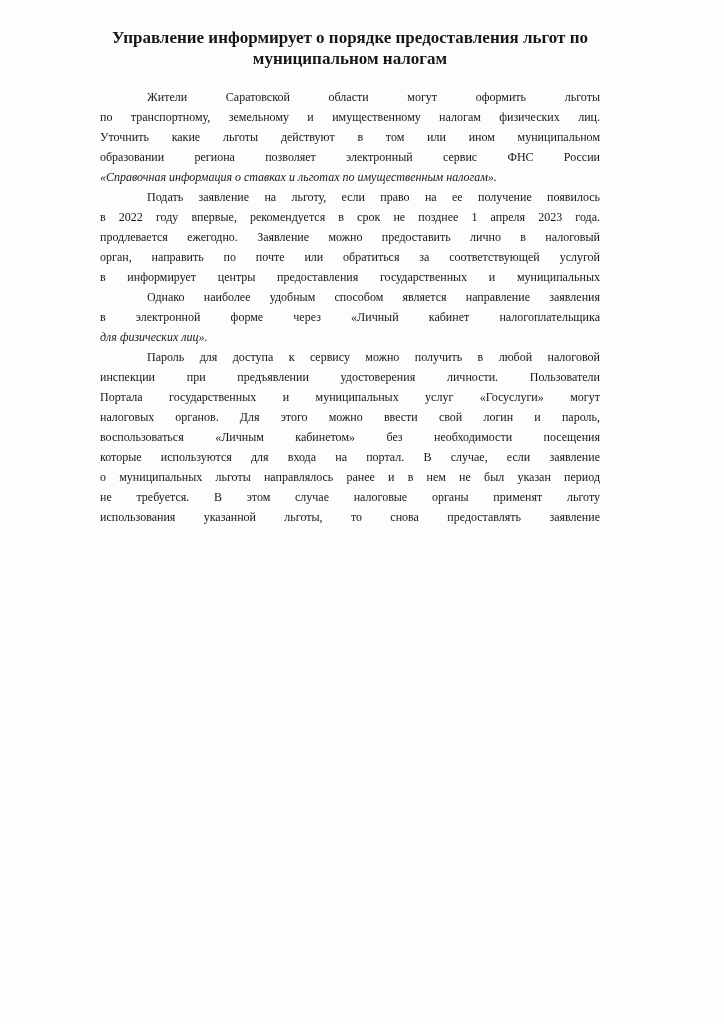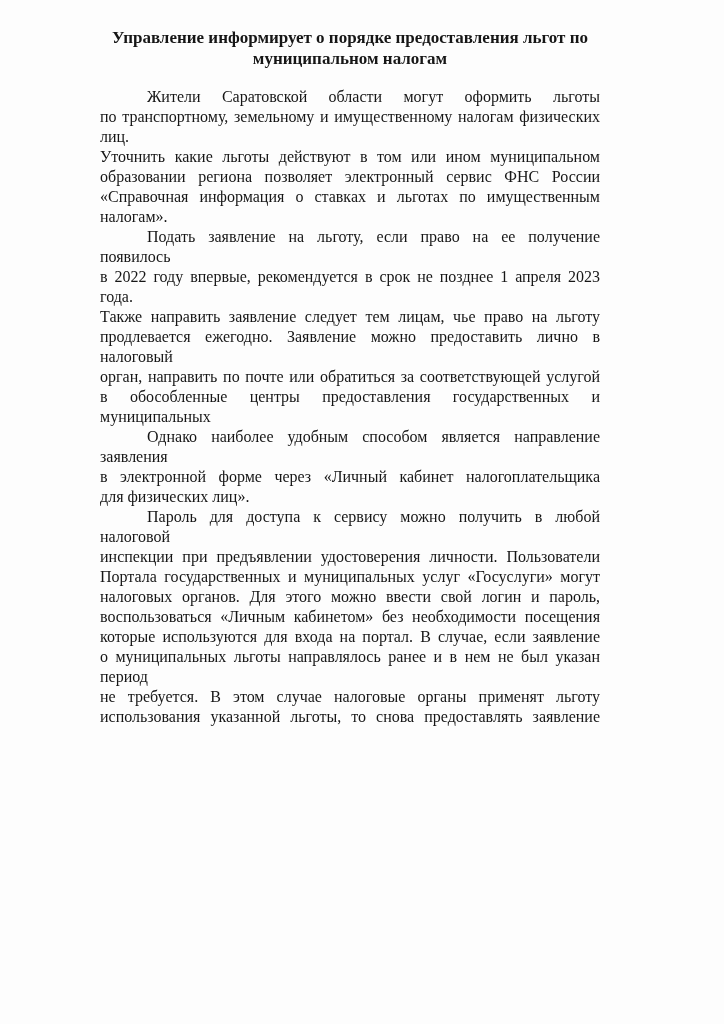--- a/index.html
+++ b/index.html
@@ -23,27 +23,27 @@
   }
   .title { margin-bottom: 18px; }
   .titleline {
     font-weight: bold;
     font-size: 17px;
     line-height: 21px;
     text-align: center;
   }
   .para { margin: 0; }
   .ln {
-    font-size: 16px;
+    font-size: 12px;
     line-height: 20px;
     text-align: justify;
     text-align-last: justify;
   }
   .ln.first { text-indent: 47px; }
-  .ln.last { text-align-last: left; }
+  .ln.last { text-align-last: left; font-style: italic; }
 </style>
 </head>
 <body>
 
 <div class="page">
 
   <header class="title">
     <div class="titleline">Управление информирует о порядке предоставления льгот по</div>
     <div class="titleline">муниципальном налогам</div>
   </header>
@@ -54,24 +54,23 @@
       <div class="ln first">Жители Саратовской области могут оформить льготы</div>
       <div class="ln">по транспортному, земельному и имущественному налогам физических лиц.</div>
       <div class="ln">Уточнить какие льготы действуют в том или ином муниципальном</div>
       <div class="ln">образовании региона позволяет электронный сервис ФНС России</div>
       <div class="ln last">«Справочная информация о ставках и льготах по имущественным налогам».</div>
     </div>
 
     <div class="para">
       <div class="ln first">Подать заявление на льготу, если право на ее получение появилось</div>
       <div class="ln">в 2022 году впервые, рекомендуется в срок не позднее 1 апреля 2023 года.</div>
-      <div class="ln">Также направить заявление следует тем лицам, чье право на льготу</div>
       <div class="ln">продлевается ежегодно. Заявление можно предоставить лично в налоговый</div>
       <div class="ln">орган, направить по почте или обратиться за соответствующей услугой</div>
-      <div class="ln">в обособленные центры предоставления государственных и муниципальных</div>
+      <div class="ln">в информирует центры предоставления государственных и муниципальных</div>
     </div>
 
     <div class="para">
       <div class="ln first">Однако наиболее удобным способом является направление заявления</div>
       <div class="ln">в электронной форме через «Личный кабинет налогоплательщика</div>
       <div class="ln last">для физических лиц».</div>
     </div>
 
     <div class="para">
       <div class="ln first">Пароль для доступа к сервису можно получить в любой налоговой</div>

